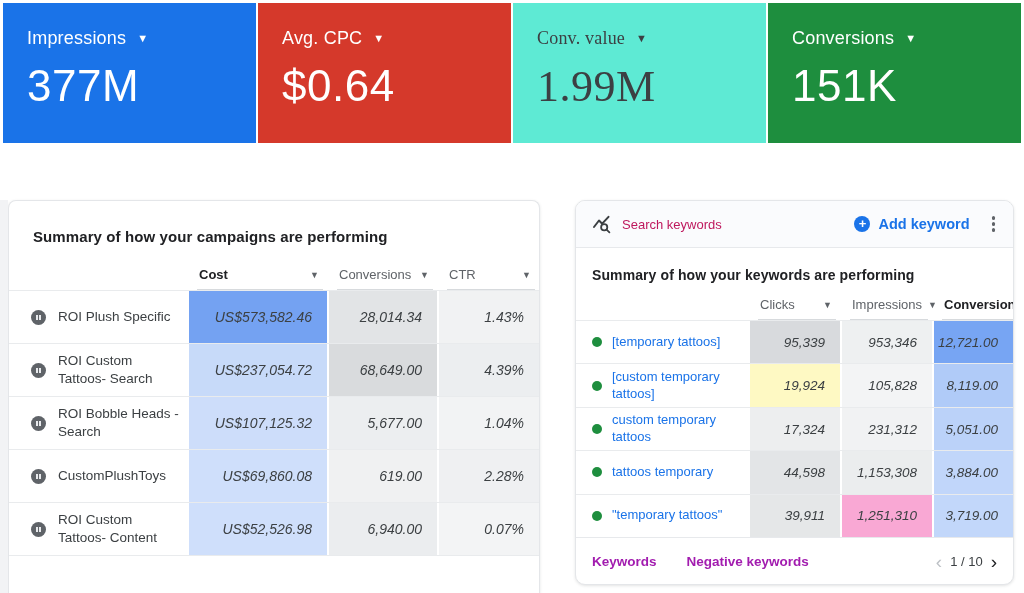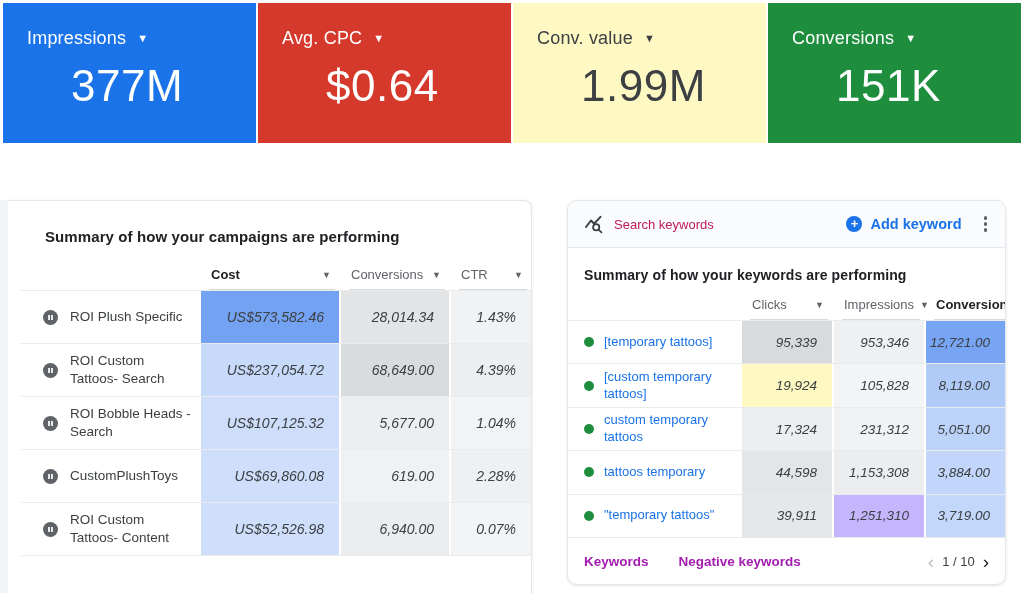--- a/index.html
+++ b/index.html
@@ -29,21 +29,20 @@
     display: flex;
     align-items: center;
     gap: 11px;
     letter-spacing: 0.2px;
   }
   .scorecard .caret { font-size: 11px; line-height: 1; }
   .scorecard .card-value {
     margin-top: 12px;
     font-size: 44px;
     letter-spacing: 0.5px;
-    margin-left: 44px;
   }
 
   
   .panels {
     position: absolute;
     top: 200px;
     left: 0;
     width: 1024px;
     display: flex;
   }
@@ -54,26 +53,26 @@
     width: 8px; height: 393px;
     background: #f2f3f5;
   }
 
   .panel {
     background: #fff;
     border: 1px solid #e4e6e9;
     box-shadow: 0 1px 3px rgba(60,64,67,0.14);
   }
   .panel-left {
+    margin-left: 8px;
     width: 532px;
     height: 393px;
     border-radius: 8px 8px 0 0;
     border-bottom: none;
     overflow: hidden;
-    padding-left: 20px;
   }
   .panel-right {
     margin-left: 35px;
     width: 439px;
     height: 385px;
     border-radius: 10px;
     overflow: hidden;
     display: flex;
     flex-direction: column;
   }
@@ -244,21 +243,21 @@
     </div>
     <div class="card-value">377M</div>
   </div>
   <div class="scorecard" style="background: rgb(213, 57, 43); color: rgb(255, 255, 255);">
     <div class="card-label">
       <span>Avg. CPC</span>
       <span class="caret">▼</span>
     </div>
     <div class="card-value">$0.64</div>
   </div>
-  <div class="scorecard" style="background: #fef9c3; color: rgb(60, 64, 67);">
+  <div class="scorecard" style="background: #5eead4; color: rgb(60, 64, 67); font-family: Liberation Serif, serif;">
     <div class="card-label">
       <span>Conv. value</span>
       <span class="caret">▼</span>
     </div>
     <div class="card-value">1.99M</div>
   </div>
   <div class="scorecard" style="background: rgb(30, 142, 62); color: rgb(255, 255, 255);">
     <div class="card-label">
       <span>Conversions</span>
       <span class="caret">▼</span>
@@ -412,21 +411,21 @@
       <div class="val-cell" style="background: rgb(227, 229, 231);">44,598</div>
       <div class="val-cell" style="background: rgb(235, 237, 238);">1,153,308</div>
       <div class="val-cell" style="background: rgb(193, 214, 250);">3,884.00</div>
     </div>
     <div class="t-row">
       <div class="name-cell">
         <span class="dot-icon" style="background: rgb(30, 142, 62);"></span>
         <span class="kw-link">"temporary tattoos"</span>
       </div>
       <div class="val-cell" style="background: rgb(229, 231, 232);">39,911</div>
-      <div class="val-cell" style="background: #c4b5fd;">1,251,310</div>
+      <div class="val-cell" style="background: #f9a8d4;">1,251,310</div>
       <div class="val-cell" style="background: rgb(194, 215, 250);">3,719.00</div>
     </div>
 
     <div class="kw-footer">
       <span class="footer-tab">Keywords</span>
       <span class="footer-tab">Negative keywords</span>
       <span class="pagination">
         <span class="chev prev">‹</span>
         <span>1 / 10</span>
         <span class="chev next">›</span>

